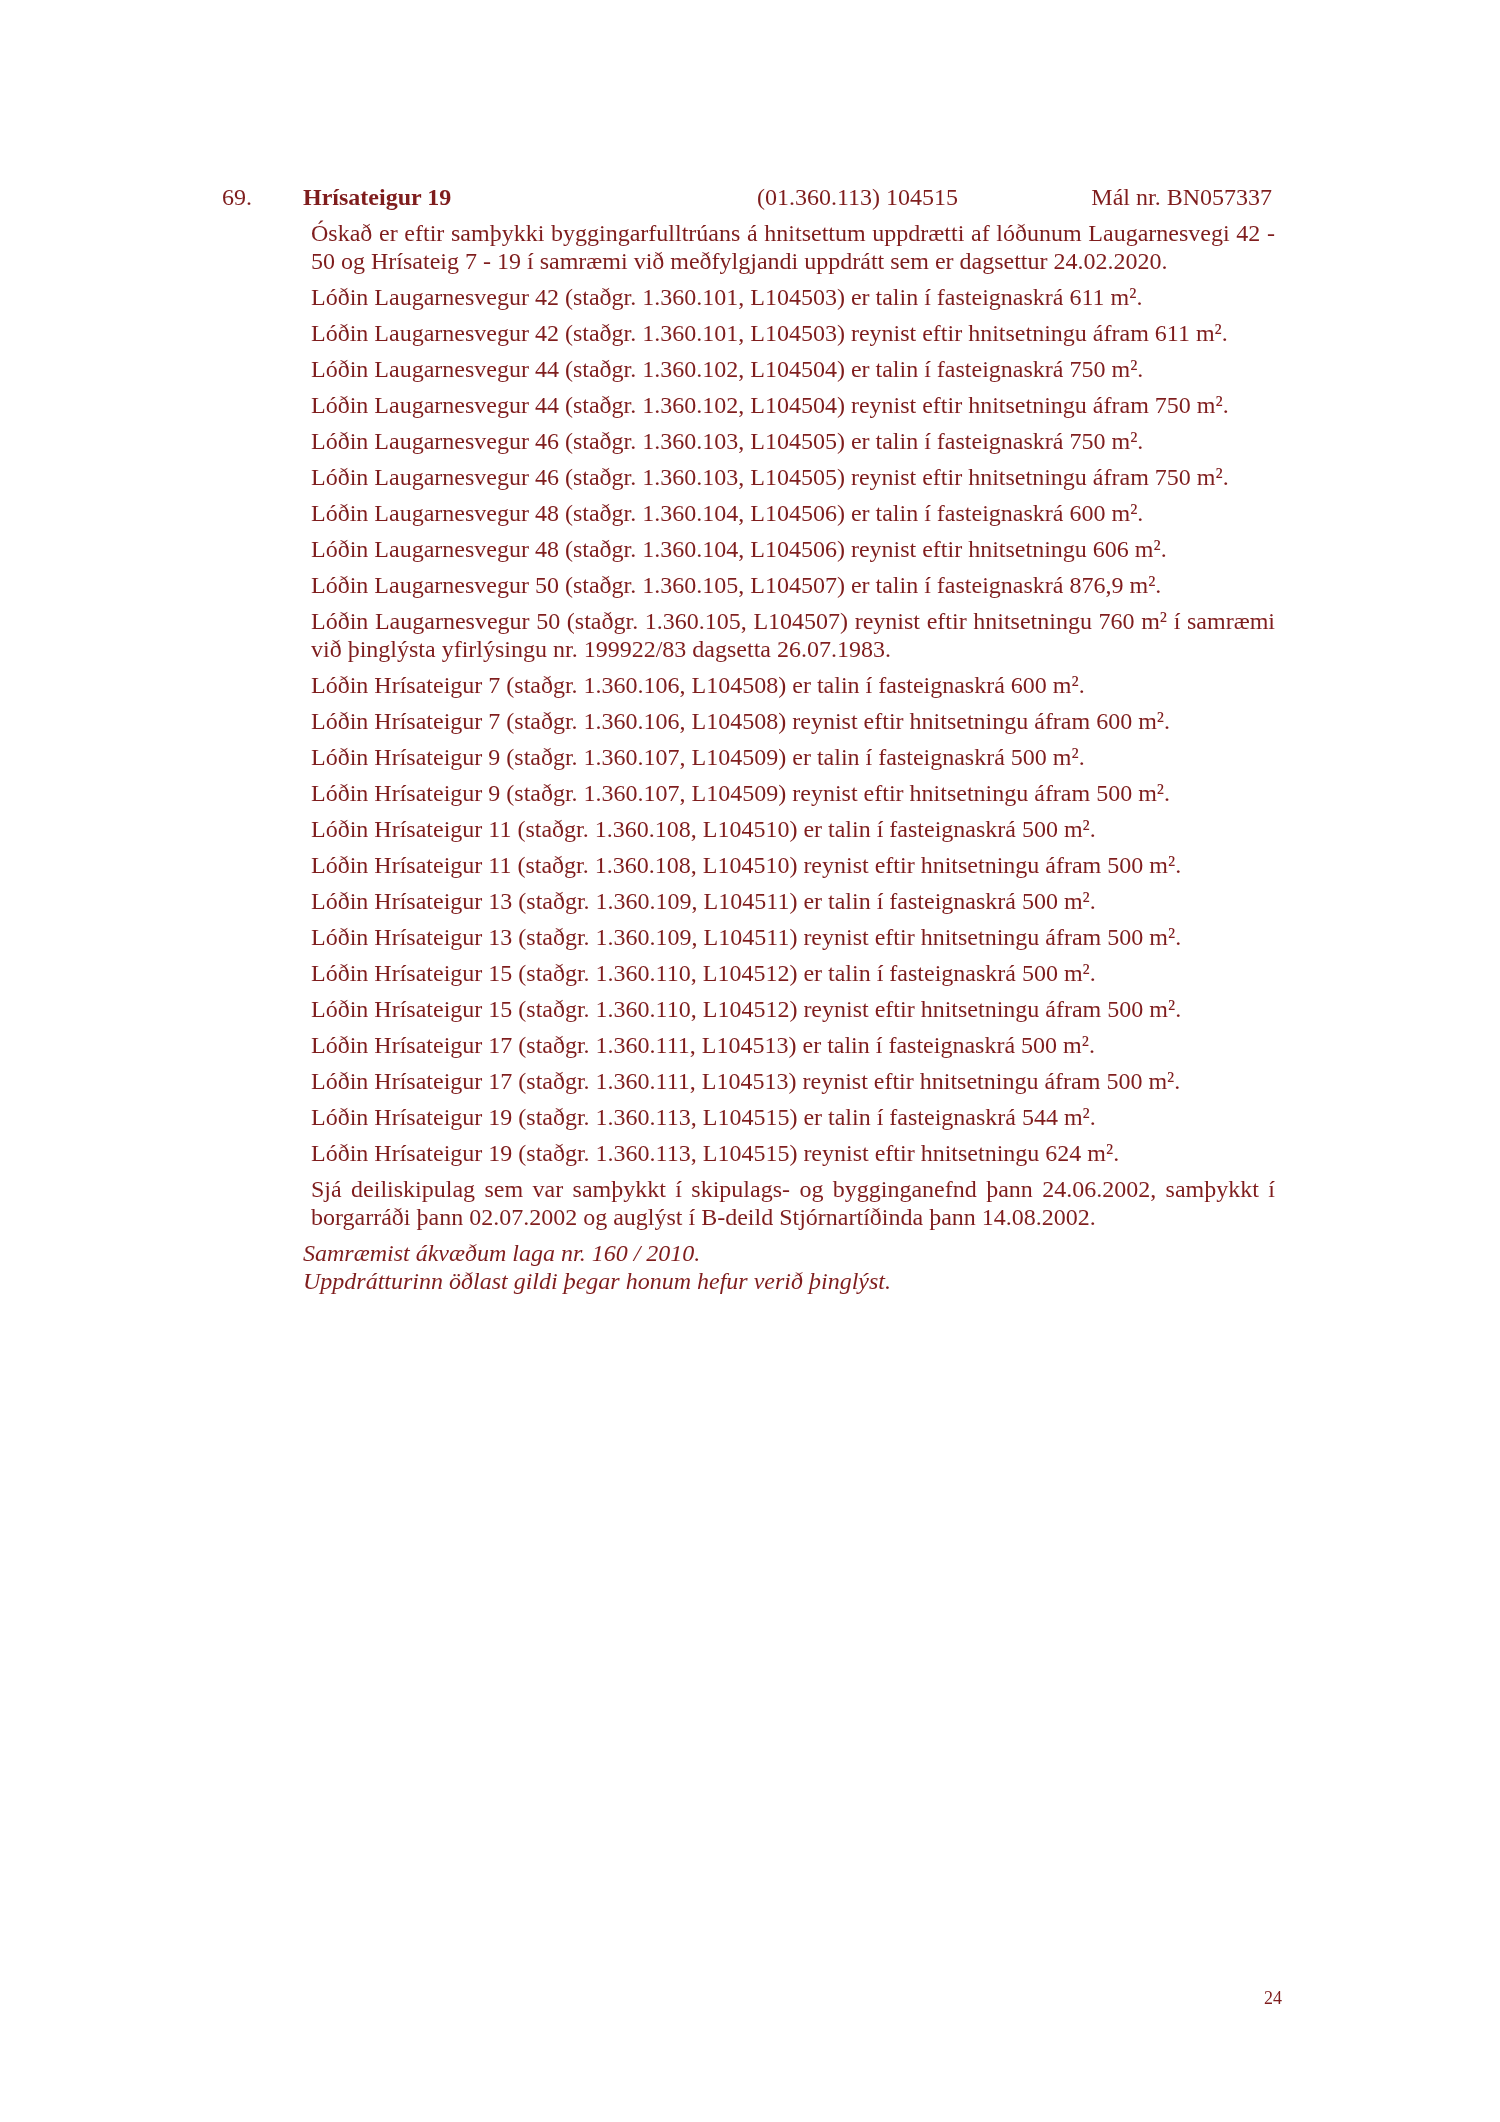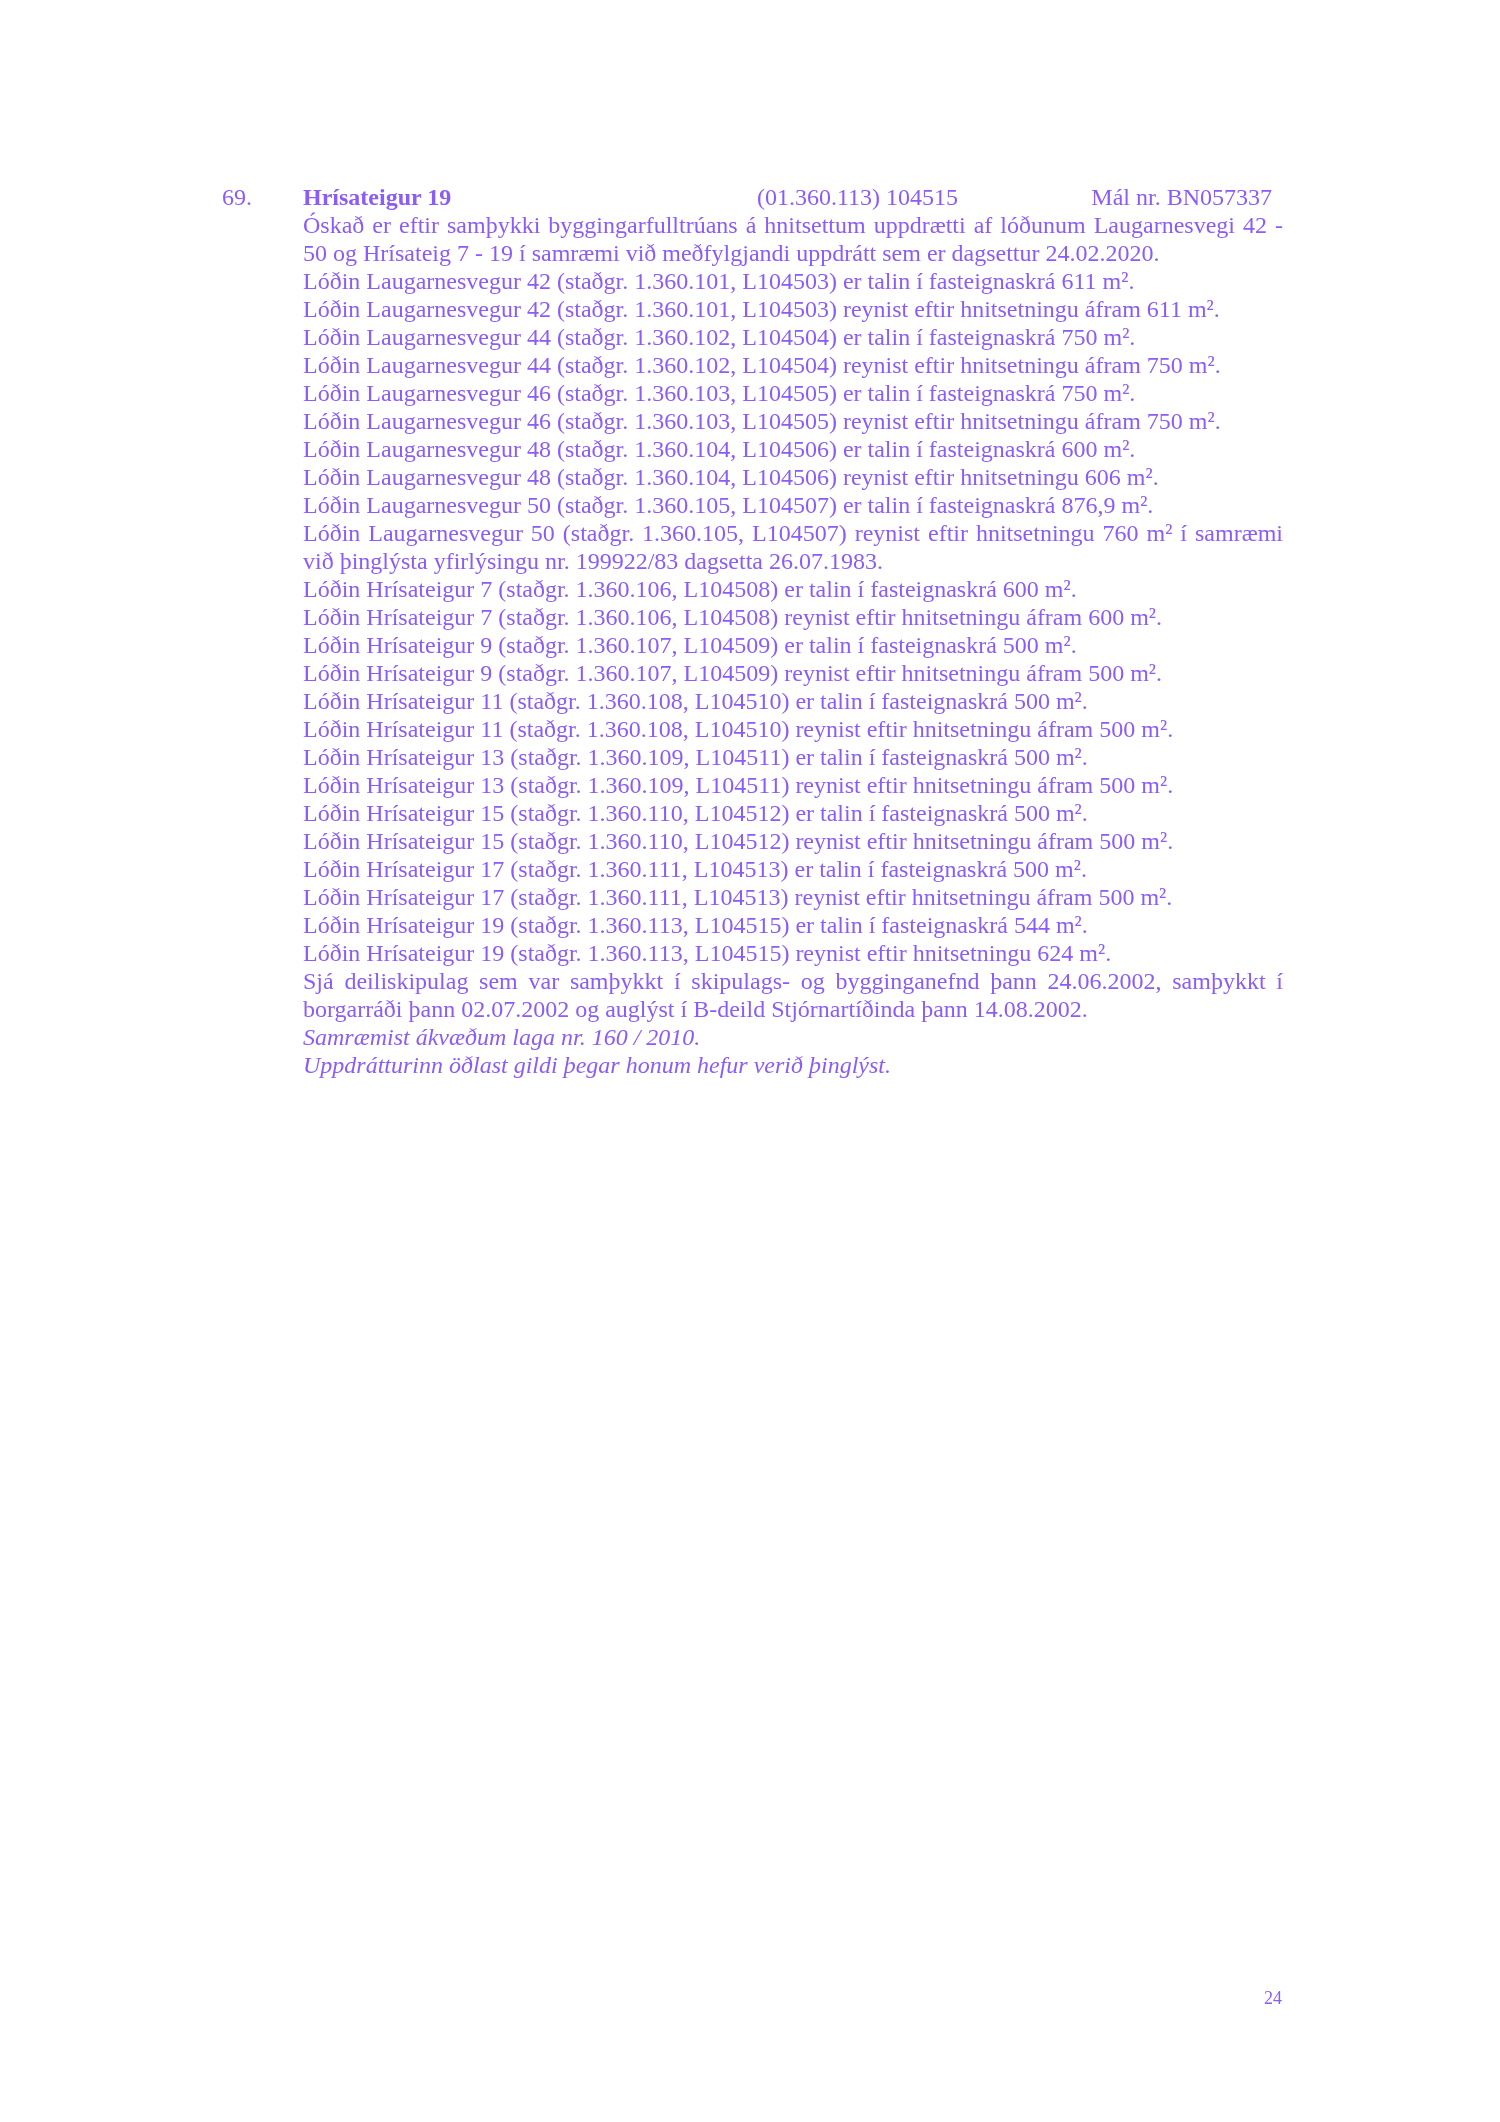--- a/index.html
+++ b/index.html
@@ -5,21 +5,21 @@
   * { margin: 0; padding: 0; box-sizing: border-box; }
   html, body { background: #ffffff; }
   .page {
     position: relative;
     width: 1500px;
     height: 2122px;
     background: #ffffff;
     font-family: "Liberation Serif", serif;
     font-size: 24px;
     line-height: 28px;
-    color: #8b5cf6;
+    color: #7f1d1d;
     overflow: hidden;
   }
   .content {
     position: absolute;
     left: 303px;
     top: 183px;
     width: 980px;
   }
   .item-header {
     position: relative;
@@ -37,21 +37,21 @@
     left: 454px;
     top: 0;
   }
   .item-case {
     position: absolute;
     right: 11px;
     top: 0;
   }
   p.body-par {
     text-align: justify;
-    margin: 0;
+    margin: 8px;
   }
   p.decision-line {
     font-style: italic;
     text-align: left;
     margin: 0;
   }
   .page-number {
     position: absolute;
     right: 218px;
     top: 1984px;

